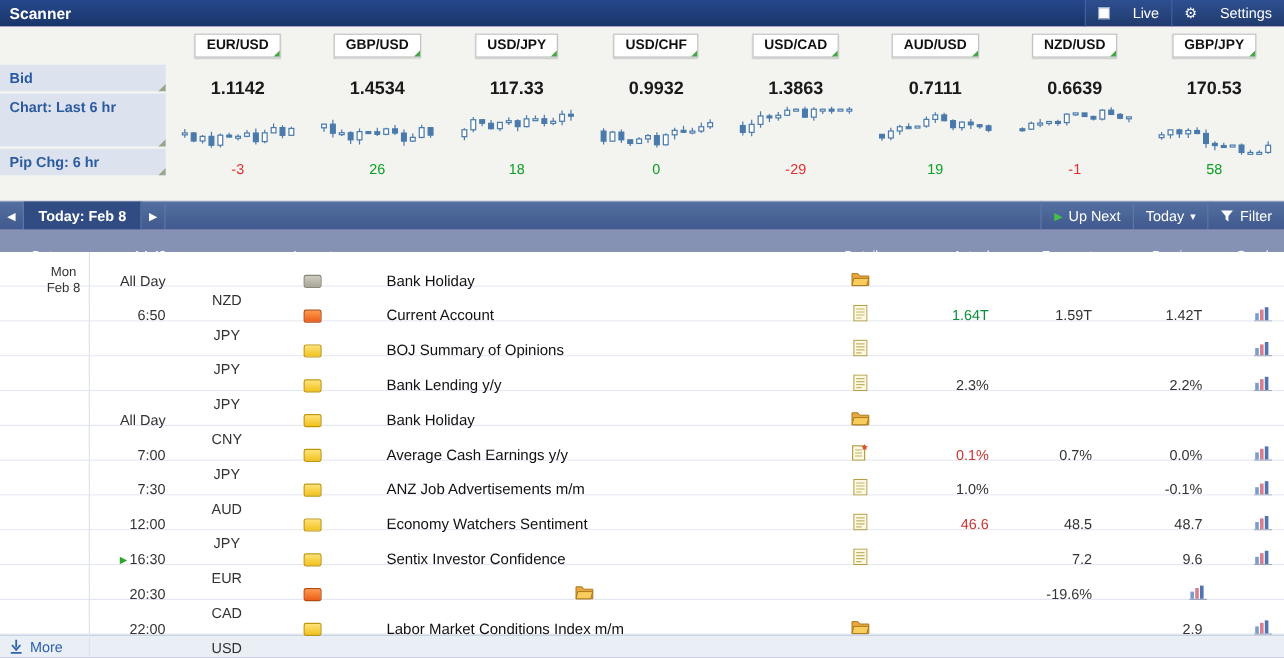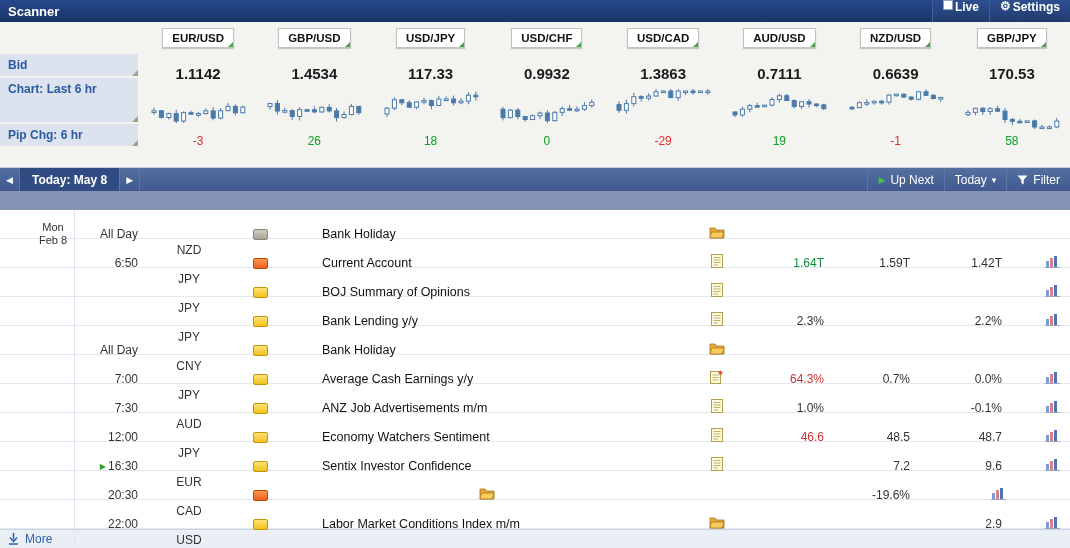--- a/index.html
+++ b/index.html
@@ -5,22 +5,22 @@
   * { box-sizing: border-box; margin: 0; padding: 0; }
   html,body { width:1070px; height:548px; overflow:hidden; background:#fff;
     font-family:"Liberation Sans", sans-serif; }
   .app { width:1070px; height:548px; position:relative; background:#4c1d95; }
 
   
   .topbar { height:22px; display:flex; justify-content:space-between; align-items:stretch;
     background:linear-gradient(#26488c,#183468); color:#fff; }
   .topbar .title { font-size:13px; font-weight:bold; padding-left:8px; align-self:center; }
   .top-right { display:flex; }
-  .seg { display:flex; gap:2px; padding:0 10px;
-    border-left:1px solid #3f5f9e; font-size:12px; cursor:pointer; background:rgba(255,255,255,0.04);font-weight:bold; }
+  .seg { display:flex; align-items:center; gap:19px; padding:0 10px;
+    border-left:1px solid #3f5f9e; font-size:12px; cursor:pointer; background:rgba(255,255,255,0.04); }
   .chk { width:10px; height:10px; background:#fff; border:1px solid #8fa3c8; display:inline-block; }
   .gear { font-size:12px; line-height:1; }
 
   
   .scanner { height:146px; display:flex; background:#f3f3f0; border-bottom:1px solid #c9cfdc; }
   .side { width:140px; padding:0 0 0 0; }
   .side-spacer { height:32px; }
   .side-cell { width:138px; background:#dce3ee; color:#2b5aa0; font-size:12px; font-weight:bold;
     padding:4px 8px; margin-bottom:2px; position:relative; cursor:pointer; }
   .side-cell.h22 { height:22px; display:flex; align-items:center; padding:0 8px; }
@@ -386,21 +386,21 @@
           <div class="pip pos">58</div>
         </div>
       </div>
   </div>
 
   <div class="calbar">
     <div class="cal-left">
       <div class="navbtn">
         <span>◀</span>
       </div>
-      <div class="daytitle">Today: May 8</div>
+      <div class="daytitle">Today: Feb 8</div>
       <div class="navbtn">
         <span>▶</span>
       </div>
     </div>
     <div class="cal-right">
       <div class="seg2">
         <span class="play">▶</span>
         <span>Up Next</span>
       </div>
       <div class="seg2">
@@ -537,21 +537,21 @@
         <div class="c-cur">JPY</div>
         <div class="c-imp"><span class="impact yellow"></span></div>
         <div class="c-event">Average Cash Earnings y/y</div>
         <div class="c-detail"><span class="iconbtn"><svg width="14" height="14" viewBox="0 0 14 14">
               <rect x="0.5" y="1.5" width="10" height="12" fill="#fdf9e3" stroke="#b3a048"></rect>
               <line x1="2.5" y1="5" x2="8.5" y2="5" stroke="#c3b269"></line>
               <line x1="2.5" y1="7.5" x2="8.5" y2="7.5" stroke="#c3b269"></line>
               <line x1="2.5" y1="10" x2="8.5" y2="10" stroke="#c3b269"></line>
               <path d="M10.5 0l0.8 1.7 1.9 0.2-1.4 1.3 0.4 1.9-1.7-1-1.7 1 0.4-1.9L7.8 1.9l1.9-0.2z" fill="#e2492f"></path>
             </svg></span></div>
-        <div class="c-num red">64.3%</div>
+        <div class="c-num red">0.1%</div>
         <div class="c-num">0.7%</div>
         <div class="c-num">0.0%</div>
         <div class="c-graph"><span class="iconbtn"><svg width="15" height="13" viewBox="0 0 15 13">
               <rect x="1" y="6" width="3" height="6" fill="#7b9cd0"></rect>
               <rect x="5" y="3" width="3" height="9" fill="#d87e8e"></rect>
               <rect x="9" y="1" width="3" height="11" fill="#4f74b0"></rect>
               <line x1="0" y1="12.5" x2="15" y2="12.5" stroke="#9aa6bf"></line>
             </svg></span></div>
       </div>
       <div class="cal-row grid-cols">

